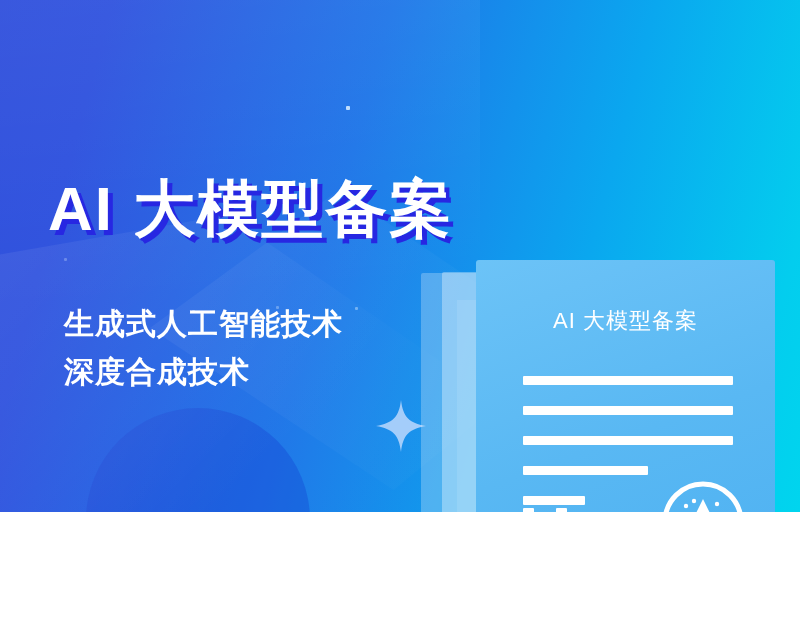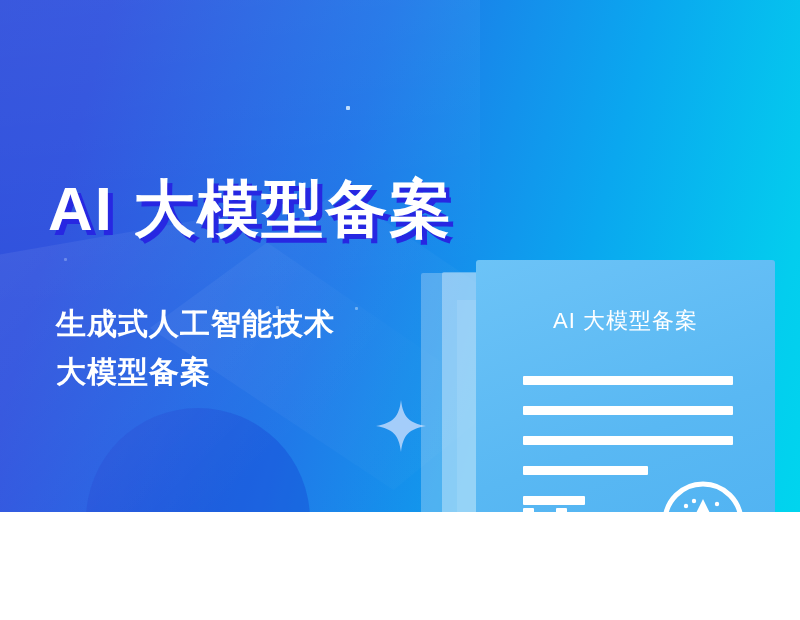--- a/index.html
+++ b/index.html
@@ -100,21 +100,21 @@
     font-size: 62px;
     line-height: 78px;
     font-weight: bold;
     letter-spacing: 2px;
     color: #ffffff;
     text-shadow: 5px 5px 0 #2727e2;
     white-space: nowrap;
   }
   .subtitle {
     position: absolute;
-    left: 56px;
+    left: 64px;
     top: 300px;
     width: 420px;
   }
   .subtitle-line {
     margin: 0;
     font-size: 30px;
     line-height: 48px;
     font-weight: bold;
     color: #ffffff;
     letter-spacing: 1px;
@@ -253,21 +253,21 @@
       <path d="M25 0 C27 17 33 23 50 26 C33 29 27 35 25 52 C23 35 17 29 0 26 C17 23 23 17 25 0 Z" fill="#a4cdfa"></path>
     </svg>
   </span>
 
   <div class="headline">
     <h1 class="headline-title">AI 大模型备案</h1>
   </div>
 
   <div class="subtitle">
     <p class="subtitle-line">生成式人工智能技术</p>
-    <p class="subtitle-line">大模型备案</p>
+    <p class="subtitle-line">深度合成技术</p>
   </div>
 
   <div class="doc-stack">
 
     <div class="doc-page-back"></div>
     <div class="doc-page-mid"></div>
     <div class="doc-page-round"></div>
     <div class="doc-underband"></div>
 
     <div class="doc-card">

